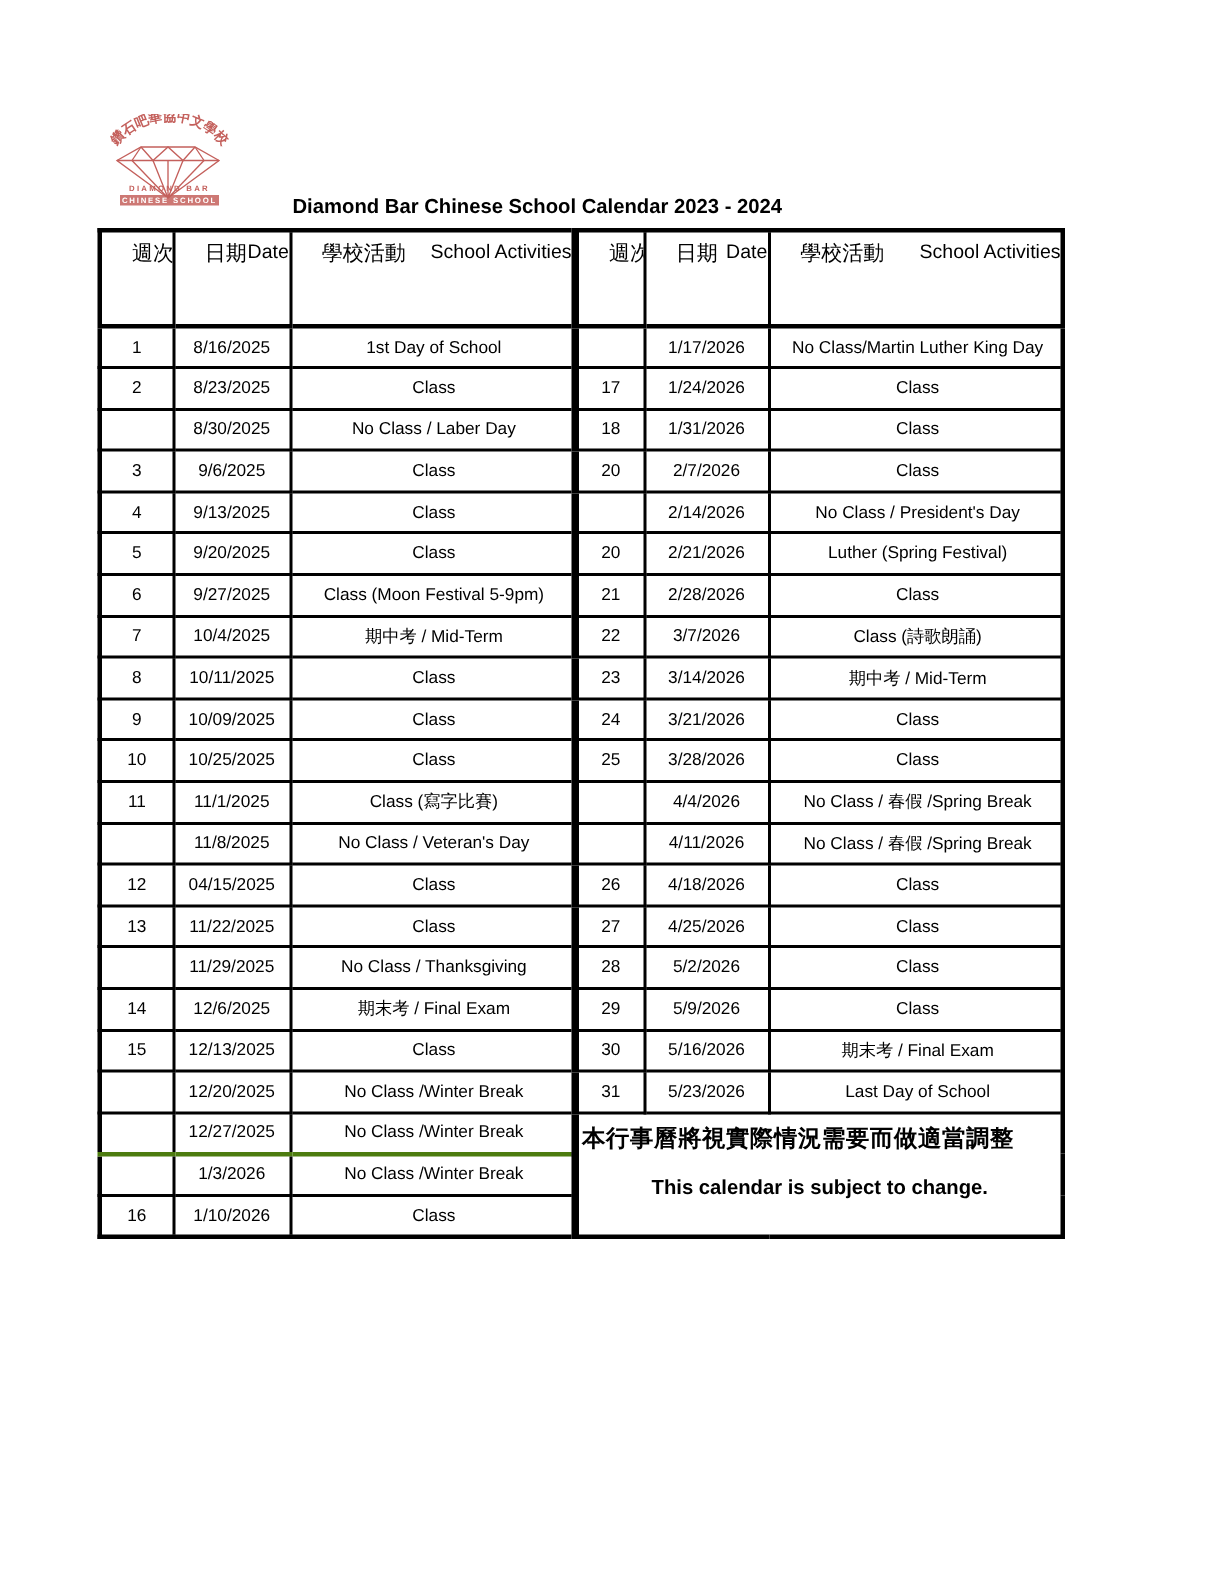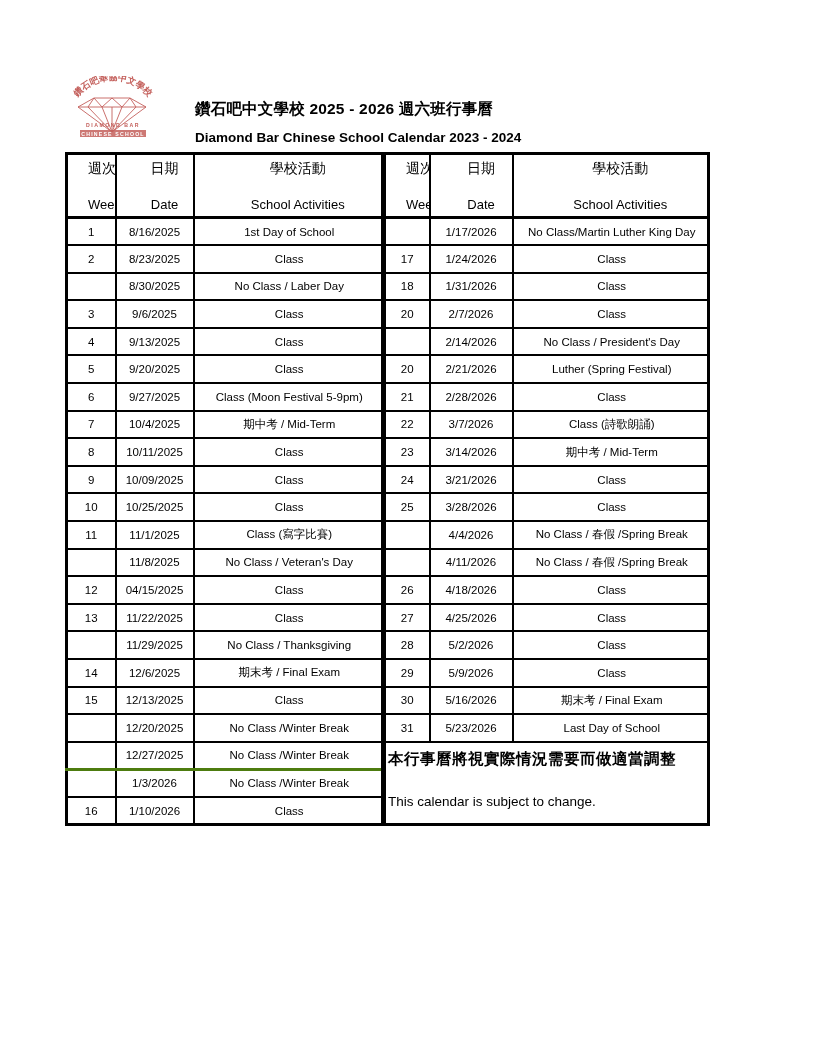--- a/index.html
+++ b/index.html
@@ -38,41 +38,41 @@
     font-size: 11.5px;
     overflow: hidden;
     white-space: nowrap;
   }
   table.cal th {
     height: 64px;
     font-weight: normal;
     vertical-align: middle;
     border-bottom: 3px solid #000;
   }
-  .hdr { display: flex; flex-direction: column; justify-content: space-between; height: 52px; margin-left: 20px; }
+  .hdr { display: flex; flex-direction: row; justify-content: space-between; height: 52px; margin-left: 20px; }
   .hdr .zh { font-size: 14px; }
   .hdr .en { font-size: 13px; }
 
   table.cal td { height: 27.6px; }
   td.c-week, td.c-date { text-align: center; }
   td.c-act  { text-align: center; padding-left: 3px; }
 
   
   .div-l { border-left: 5px solid #000 !important; }
 
   
   tr.sec-top td { border-top: 3px solid #4d7c0f; }
 
   td.note-cell {
     vertical-align: top;
     white-space: normal;
     padding: 6px 2px 0 2px;
   }
   .note-zh { font-weight: bold; font-size: 15.5px; letter-spacing: 0.5px; white-space: nowrap; }
-  .note-en { font-weight: normal; font-size: 13.5px; margin-top: 24px; }
+  .note-en { font-weight: bold; font-size: 13.5px; text-align: center; margin-top: 14px; }
 </style>
 </head>
 <body>
 
 <div class="page">
 
   <div class="logo">
     <svg viewBox="0 0 98 64" width="98" height="64">
       <g stroke="#c4605c" stroke-width="0.9" fill="none">
 
@@ -94,21 +94,20 @@
       <text font-size="9" fill="#c4605c" font-weight="bold" font-family="'DejaVu Sans', sans-serif">
         <textPath href="#arcpath" startOffset="50%" text-anchor="middle">鑽石吧華協中文學校</textPath>
       </text>
 
       <text x="49" y="51" text-anchor="middle" font-size="5.2" letter-spacing="1.5" fill="#c4605c" font-weight="bold">DIAMOND BAR</text>
       <rect x="16" y="54" width="66" height="7" fill="#c4605c" opacity="0.85"></rect>
       <text x="49" y="59.5" text-anchor="middle" font-size="5.2" letter-spacing="1.2" fill="#ffffff" font-weight="bold">CHINESE SCHOOL</text>
     </svg>
   </div>
 
-  <div class="doc-title">鑽石吧中文學校 2025 - 2026 週六班行事曆</div>
   <div class="doc-subtitle">Diamond Bar Chinese School Calendar 2023 - 2024</div>
 
   <table class="cal">
     <colgroup>
       <col style="width:49px">
         <col style="width:78px">
         <col style="width:190px">
       <col style="width:46px">
         <col style="width:83px">
         <col style="width:196px">

